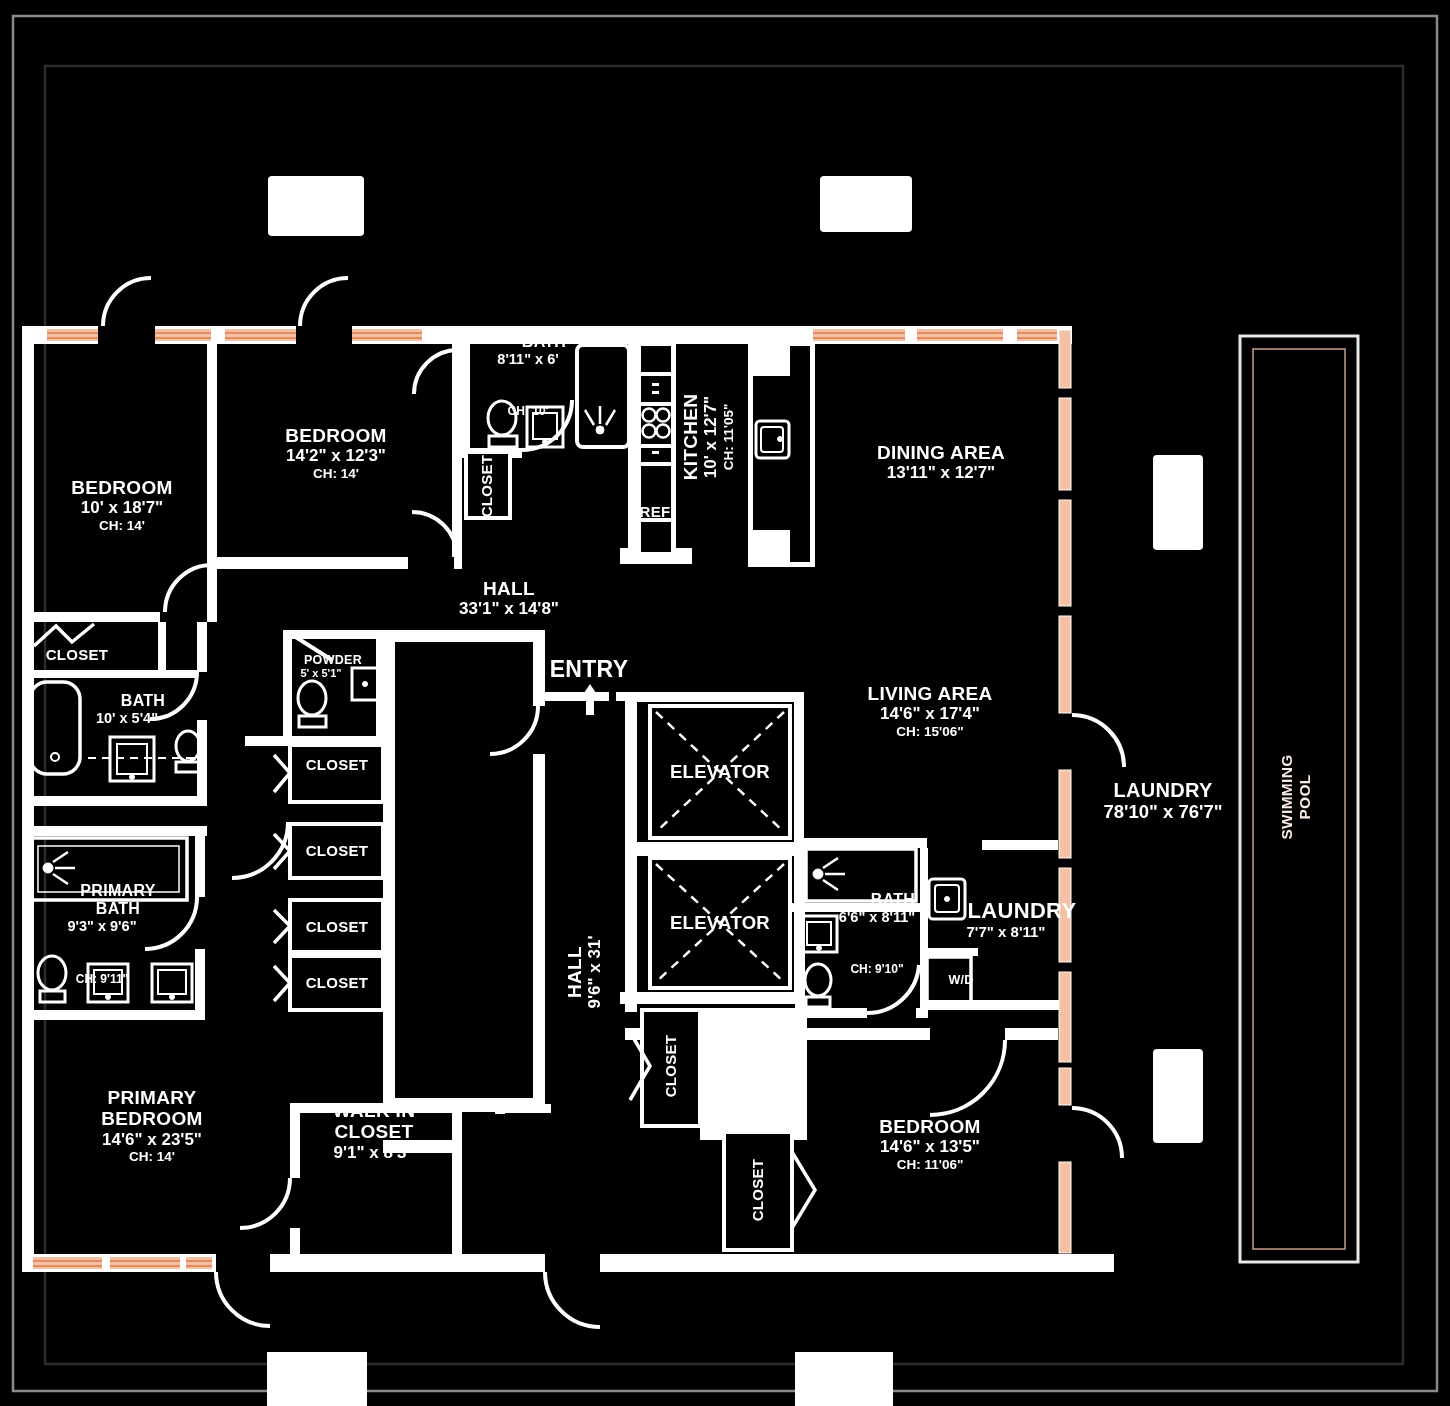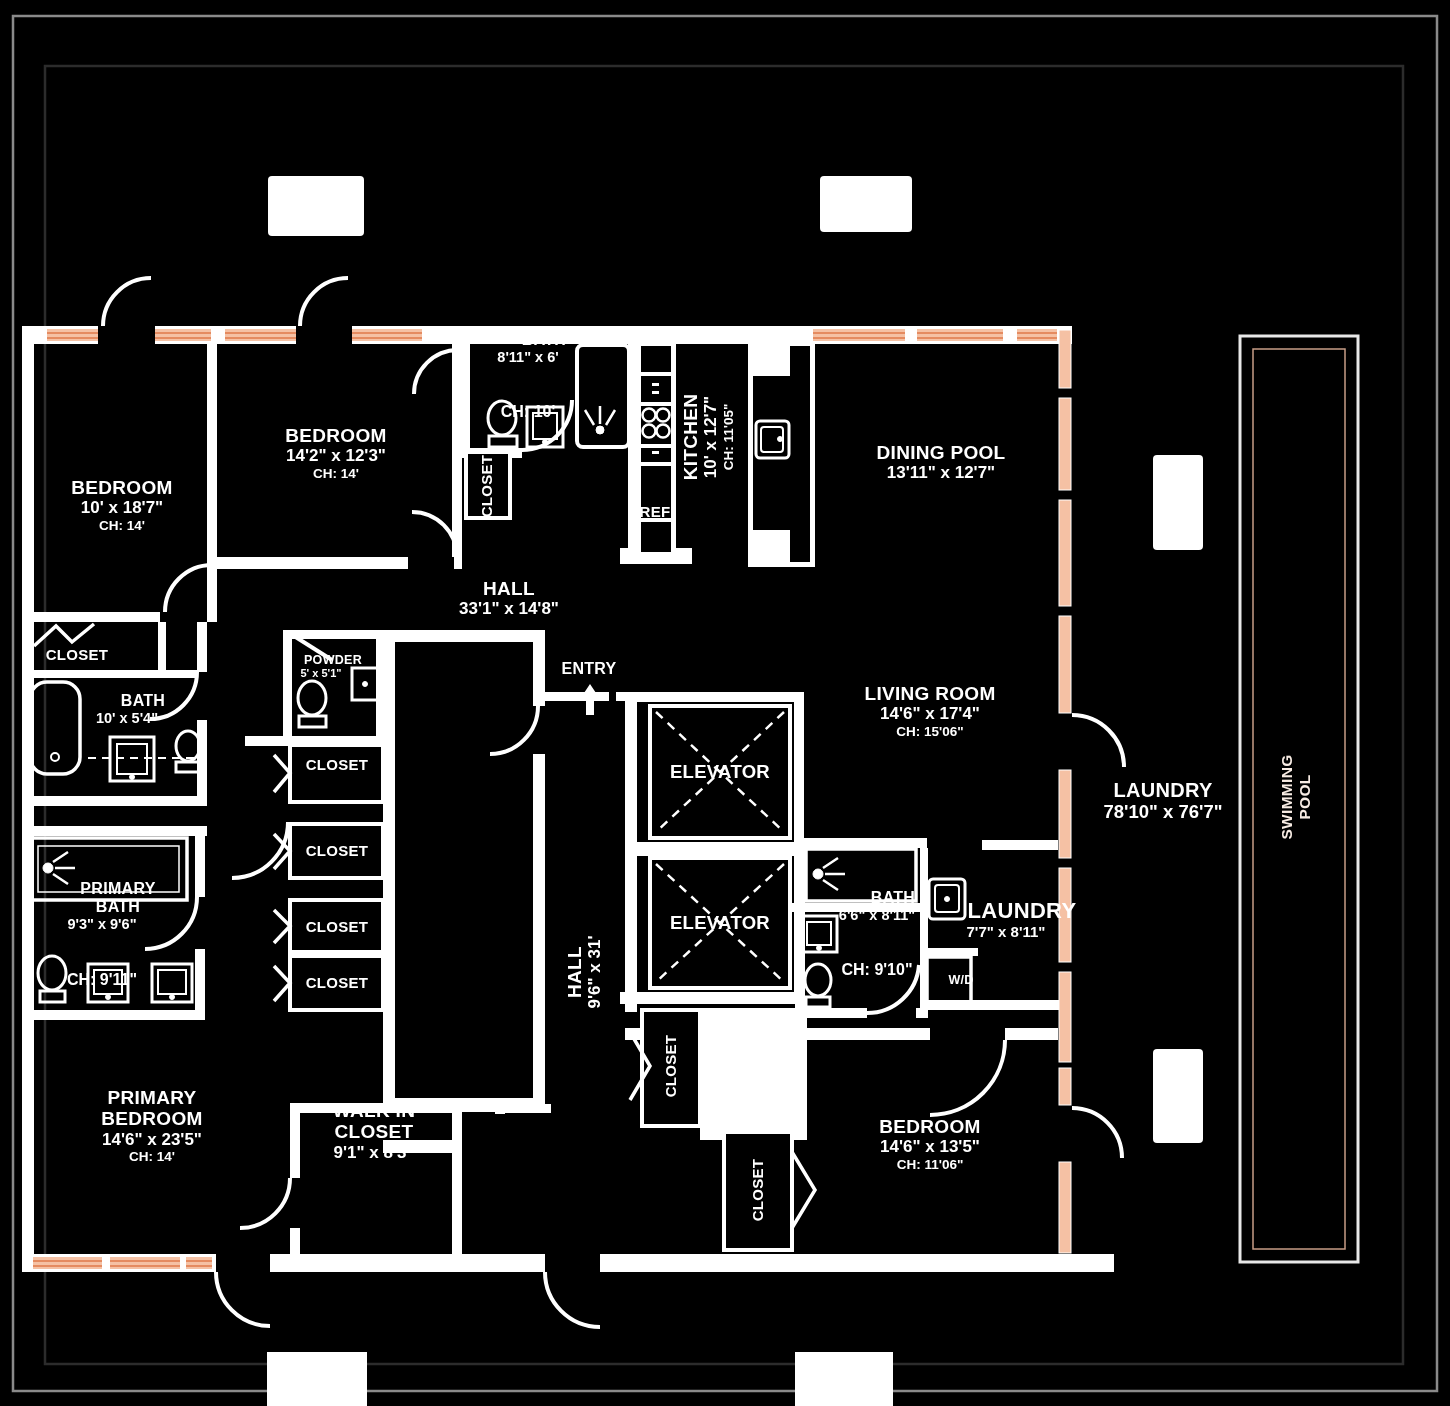--- a/index.html
+++ b/index.html
@@ -7,21 +7,21 @@
         font-family:"Liberation Sans",sans-serif;}
   #plan svg{position:absolute;left:0;top:0;}
   .layer{position:absolute;left:0;top:0;width:100%;height:100%;}
   .lbl{position:absolute;transform:translate(-50%,-50%);display:flex;flex-direction:column;
        align-items:center;color:#fff;font-weight:bold;text-align:center;line-height:1.13;
        white-space:pre-line;}
   .lbl.vert{transform:translate(-50%,-50%) rotate(-90deg);}
   .nm{font-size:19px;letter-spacing:.3px;}
   .dm{font-size:17px;}
   .ch{font-size:13.5px;}
-  .sm .nm{font-size:16px;margin-left:32px;} .sm .dm{font-size:14.5px;} .sm .ch{font-size:16px;margin-top:38px;}
+  .sm .nm{font-size:16px;margin-left:32px;} .sm .dm{font-size:14.5px;} .sm .ch{font-size:12px;margin-top:38px;}
   .xs .nm{font-size:12.5px;padding-left:24px;} .xs .dm{font-size:11px;}
   .cl .nm{font-size:15px;}
   .big .nm{font-size:20px;} .big .dm{font-size:18.5px;}
 </style>
 </head>
 <body>
 
 <div id="plan">
 
 <svg width="1450" height="1406" viewBox="0 0 1450 1406">
@@ -325,24 +325,24 @@
   <polygon fill="#ffffff" points="590,684 600,699 594,699 594,715 586,715 586,699 580,699"></polygon>
 </svg>
 
 <div class="layer">
   <div class="lbl" style="left:122px;top:505px"><span class="nm">BEDROOM</span><span class="dm">10' x 18'7"</span><span class="ch">CH: 14'</span></div>
   <div class="lbl" style="left:336px;top:453px"><span class="nm">BEDROOM</span><span class="dm">14'2" x 12'3"</span><span class="ch">CH: 14'</span></div>
   <div class="lbl sm" style="left:528px;top:376px"><span class="nm">BATH</span><span class="dm">8'11" x 6'</span><span class="ch">CH: 10'</span></div>
   <div class="lbl vert cl" style="left:487px;top:486px"><span class="nm">CLOSET</span></div>
   <div class="lbl vert" style="left:708px;top:437px"><span class="nm">KITCHEN</span><span class="dm">10' x 12'7"</span><span class="ch">CH: 11'05"</span></div>
   <div class="lbl cl" style="left:655px;top:512px"><span class="nm">REF</span></div>
-  <div class="lbl" style="left:941px;top:462px"><span class="nm">DINING POOL</span><span class="dm">13'11" x 12'7"</span></div>
+  <div class="lbl" style="left:941px;top:462px"><span class="nm">DINING AREA</span><span class="dm">13'11" x 12'7"</span></div>
   <div class="lbl" style="left:509px;top:598px"><span class="nm">HALL</span><span class="dm">33'1" x 14'8"</span></div>
-  <div class="lbl" style="left:589px;top:669px"><span class="nm" style="font-size:16px">ENTRY</span></div>
-  <div class="lbl" style="left:930px;top:711px"><span class="nm">LIVING ROOM</span><span class="dm">14'6" x 17'4"</span><span class="ch">CH: 15'06"</span></div>
+  <div class="lbl" style="left:589px;top:669px"><span class="nm" style="font-size:23px">ENTRY</span></div>
+  <div class="lbl" style="left:930px;top:711px"><span class="nm">LIVING AREA</span><span class="dm">14'6" x 17'4"</span><span class="ch">CH: 15'06"</span></div>
   <div class="lbl big" style="left:1163px;top:801px"><span class="nm">LAUNDRY</span><span class="dm">78'10" x 76'7"</span></div>
   <div class="lbl vert" style="left:1295px;top:797px"><span class="nm" style="font-size:15.5px;color:#f8ece4">SWIMMING
 POOL</span></div>
   <div class="lbl cl" style="left:77px;top:655px"><span class="nm">CLOSET</span></div>
   <div class="lbl sm" style="left:127px;top:709px"><span class="nm">BATH</span><span class="dm">10' x 5'4"</span></div>
   <div class="lbl xs" style="left:321px;top:666px"><span class="nm">POWDER</span><span class="dm">5' x 5'1"</span></div>
   <div class="lbl cl" style="left:337px;top:765px"><span class="nm">CLOSET</span></div>
   <div class="lbl cl" style="left:337px;top:851px"><span class="nm">CLOSET</span></div>
   <div class="lbl cl" style="left:337px;top:927px"><span class="nm">CLOSET</span></div>
   <div class="lbl cl" style="left:337px;top:983px"><span class="nm">CLOSET</span></div>

